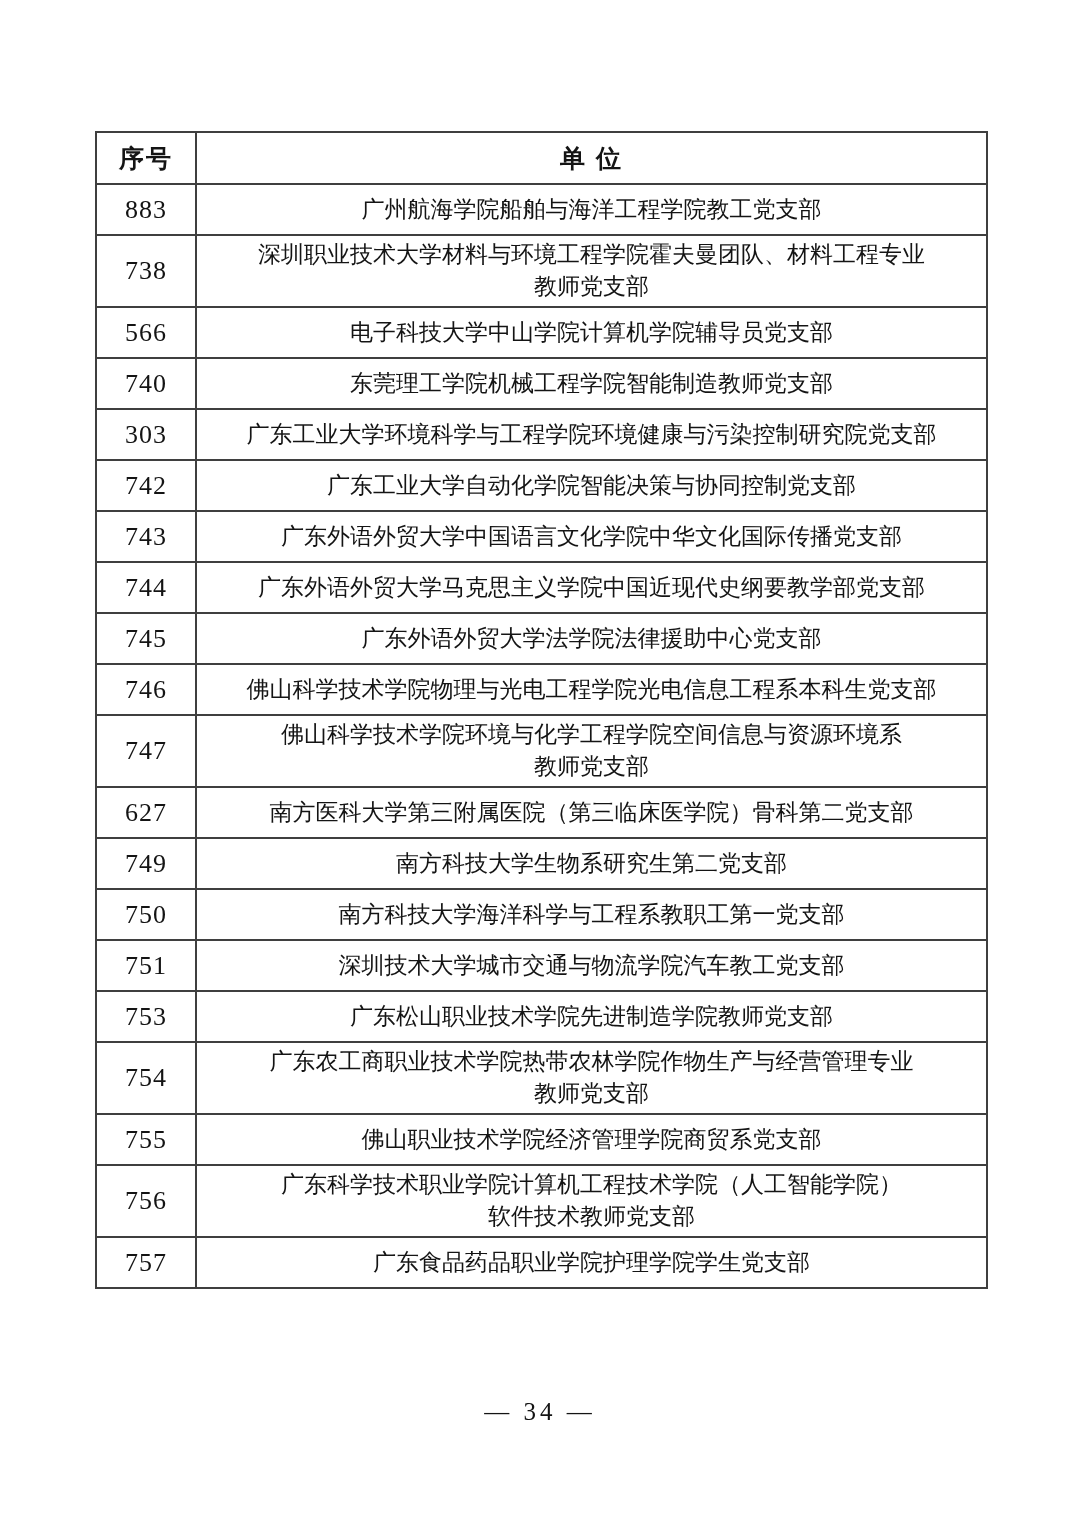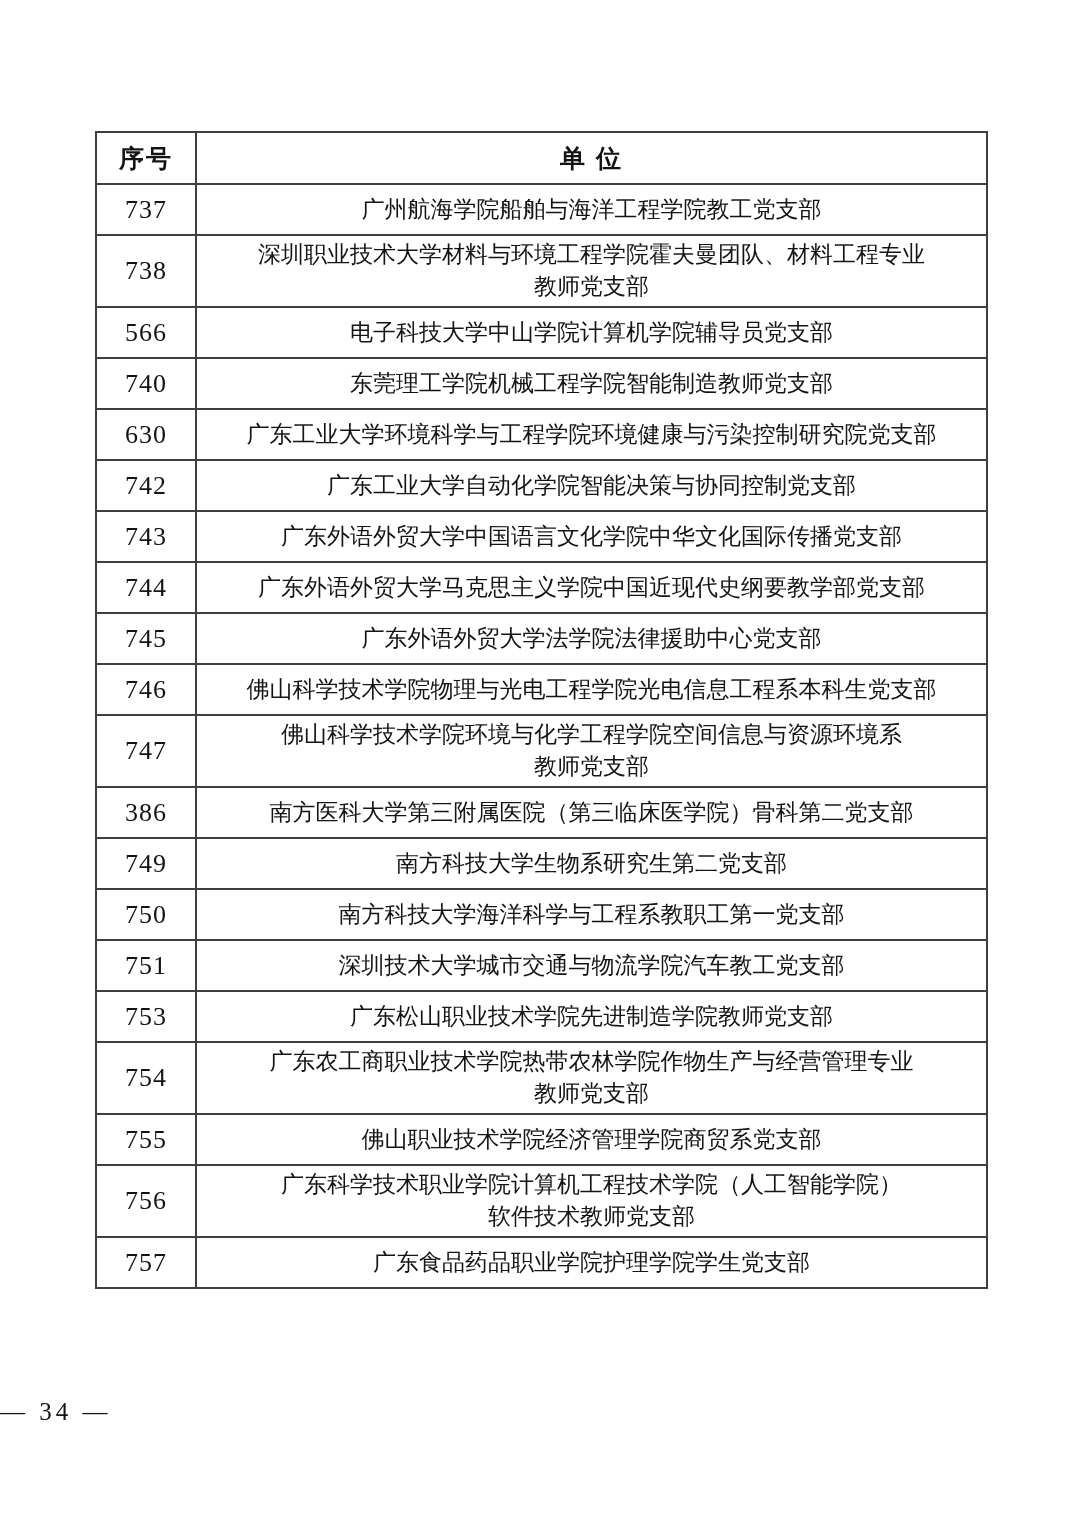--- a/index.html
+++ b/index.html
@@ -62,21 +62,21 @@
     font-family: "Liberation Serif", "DejaVu Serif", serif;
     font-size: 23px;
     line-height: 1.38;
     white-space: pre-line;
   }
   .footer {
     position: absolute;
     left: 0;
     right: 0;
     top: 1398px;
-    text-align: left;
+    text-align: center;
   }
   .page-number {
     font-family: "Liberation Serif", "DejaVu Serif", serif;
     font-size: 25px;
     letter-spacing: 4px;
   }
 </style>
 </head>
 <body>
 
@@ -89,42 +89,42 @@
     </colgroup>
     <thead>
       <tr>
         <th class="col-no">序号</th>
         <th class="col-unit">单 位</th>
       </tr>
     </thead>
     <tbody>
 
   <tr>
-    <td class="cell-no">737</td>
+    <td class="cell-no">883</td>
     <td class="cell-unit">广州航海学院船舶与海洋工程学院教工党支部</td>
   </tr>
 
   <tr class="two-line">
     <td class="cell-no">738</td>
     <td class="cell-unit">深圳职业技术大学材料与环境工程学院霍夫曼团队、材料工程专业
 教师党支部</td>
   </tr>
 
   <tr>
     <td class="cell-no">566</td>
     <td class="cell-unit">电子科技大学中山学院计算机学院辅导员党支部</td>
   </tr>
 
   <tr>
     <td class="cell-no">740</td>
     <td class="cell-unit">东莞理工学院机械工程学院智能制造教师党支部</td>
   </tr>
 
   <tr>
-    <td class="cell-no">630</td>
+    <td class="cell-no">303</td>
     <td class="cell-unit">广东工业大学环境科学与工程学院环境健康与污染控制研究院党支部</td>
   </tr>
 
   <tr>
     <td class="cell-no">742</td>
     <td class="cell-unit">广东工业大学自动化学院智能决策与协同控制党支部</td>
   </tr>
 
   <tr>
     <td class="cell-no">743</td>
@@ -146,21 +146,21 @@
     <td class="cell-unit">佛山科学技术学院物理与光电工程学院光电信息工程系本科生党支部</td>
   </tr>
 
   <tr class="two-line">
     <td class="cell-no">747</td>
     <td class="cell-unit">佛山科学技术学院环境与化学工程学院空间信息与资源环境系
 教师党支部</td>
   </tr>
 
   <tr>
-    <td class="cell-no">386</td>
+    <td class="cell-no">627</td>
     <td class="cell-unit">南方医科大学第三附属医院（第三临床医学院）骨科第二党支部</td>
   </tr>
 
   <tr>
     <td class="cell-no">749</td>
     <td class="cell-unit">南方科技大学生物系研究生第二党支部</td>
   </tr>
 
   <tr>
     <td class="cell-no">750</td>

